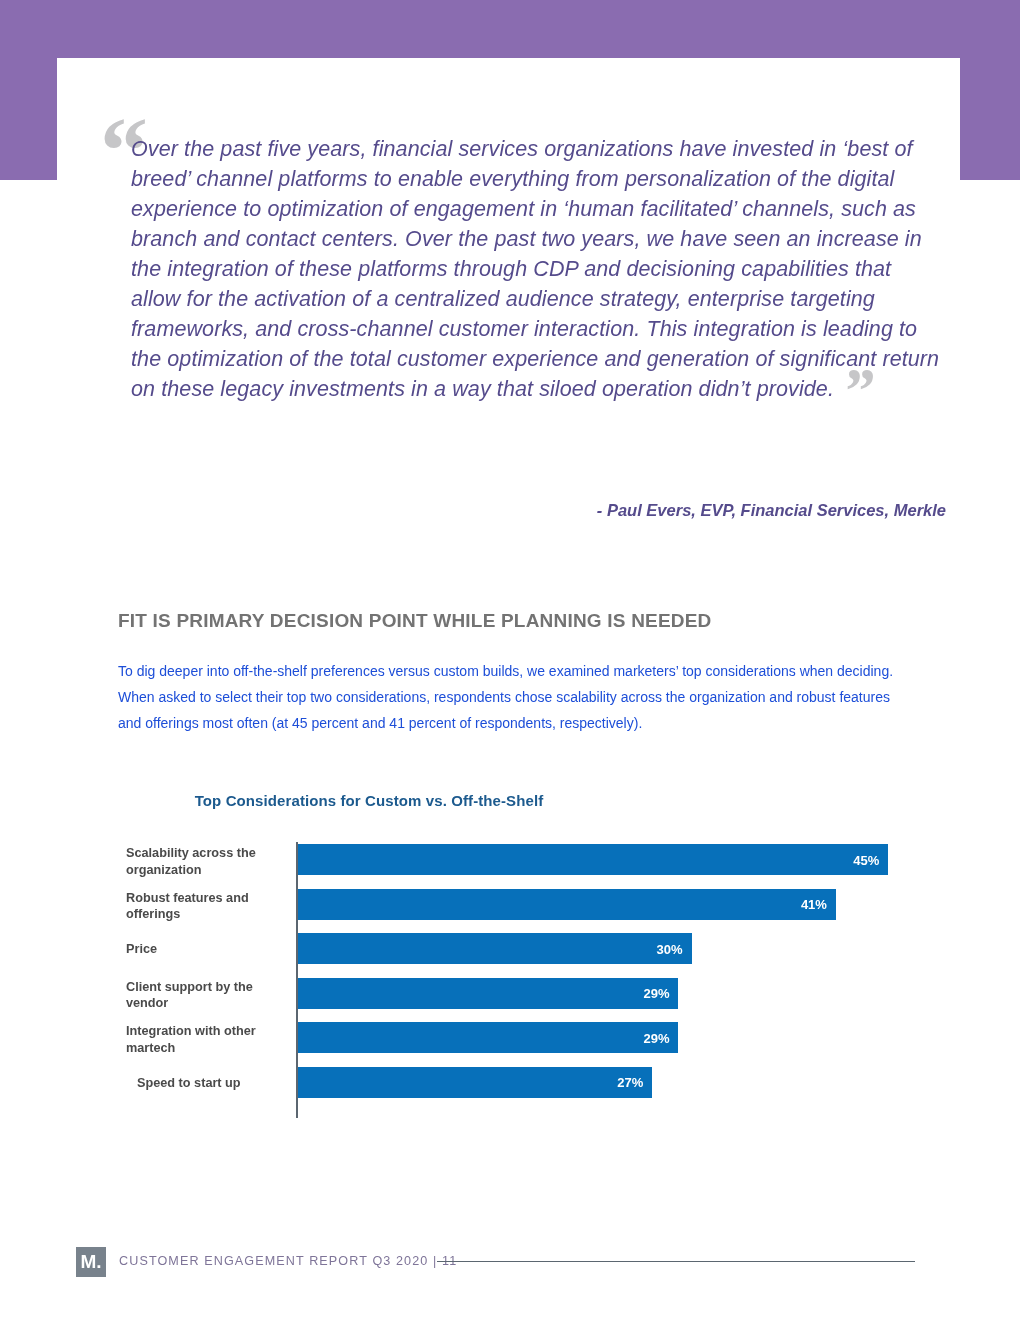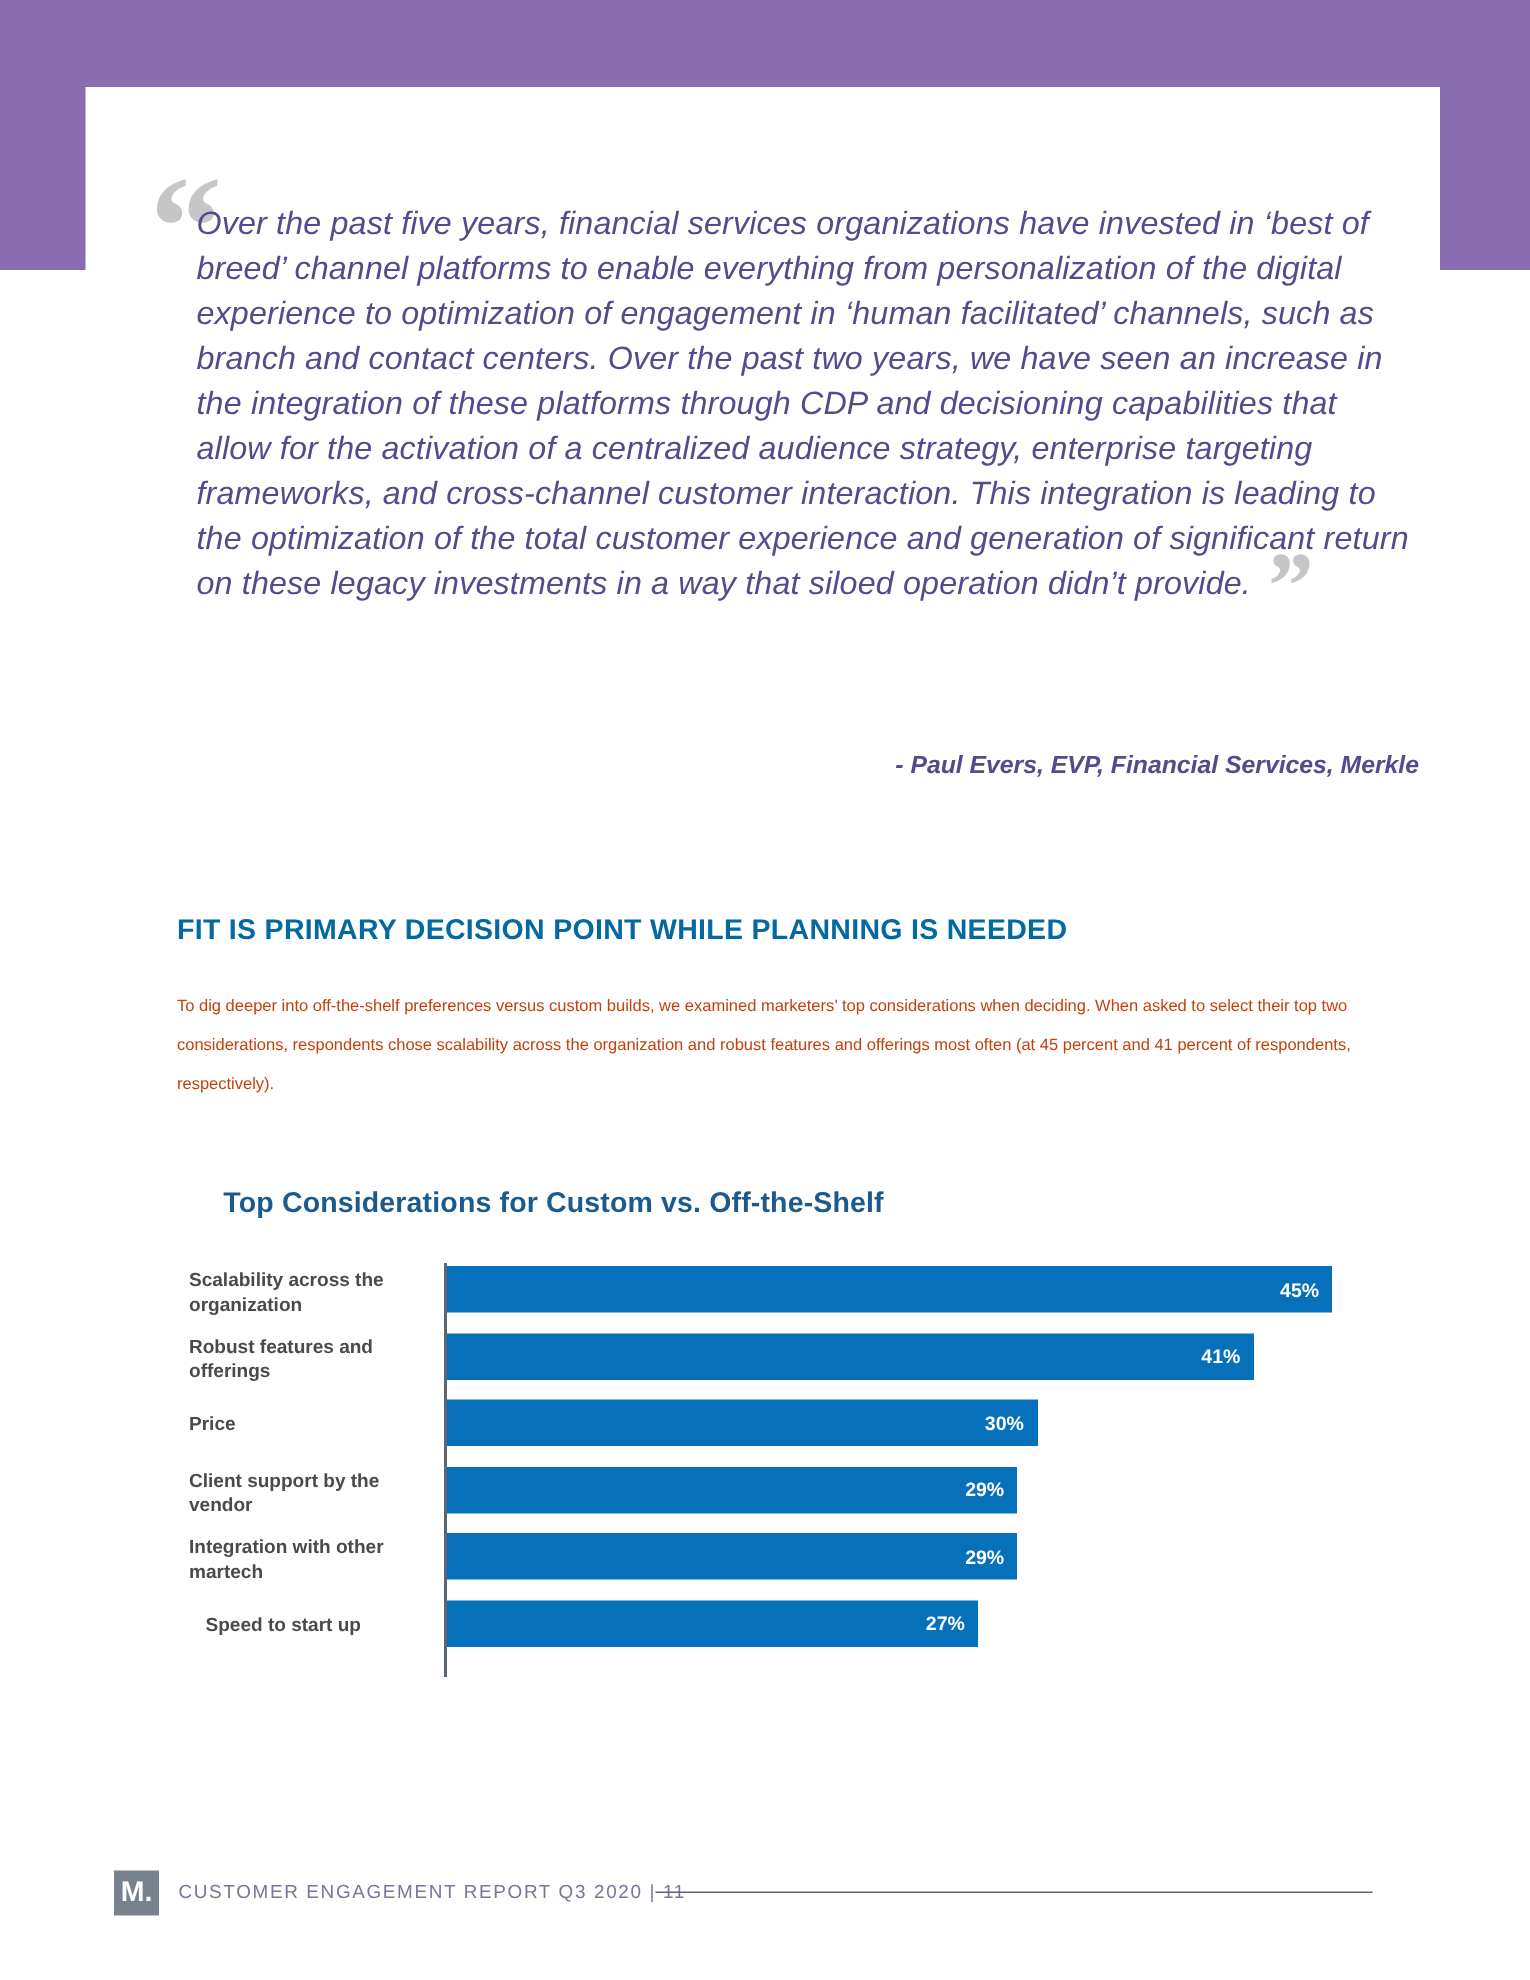--- a/index.html
+++ b/index.html
@@ -52,35 +52,35 @@
     position:absolute;left:74px;top:443px;width:815px;
     text-align:right;
     font-size:16.5px;font-style:italic;font-weight:700;
     color:#554b8c;
   }
 
   
   #section-heading{
     position:absolute;left:118px;top:610px;
     font-size:19px;font-weight:700;
-    color:#0369a1;letter-spacing:0.2px;
+    color:#737373;letter-spacing:0.2px;
   }
   #section-body{
     position:absolute;left:118px;top:658px;width:795px;
-    font-size:11px;line-height:26px;color:#c2410c;
+    font-size:14px;line-height:26px;color:#1d4ed8;
   }
 
   
   #chart-block{
     position:absolute;left:0;top:780px;width:1020px;
   }
   #chart-title{
     position:absolute;left:0;top:12px;width:1020px;
     text-align:center;
-    font-size:19px;font-weight:700;color:#1c5a8e;
+    font-size:15px;font-weight:700;color:#1c5a8e;
     letter-spacing:0.1px;
     padding-right:282px;box-sizing:border-box;
   }
   #chart-plot{
     position:absolute;left:126px;top:62px;width:790px;height:278px;
   }
   #chart-axis-line{
     position:absolute;left:170px;top:0;width:2px;height:276px;
     background:#5b6670;
   }

